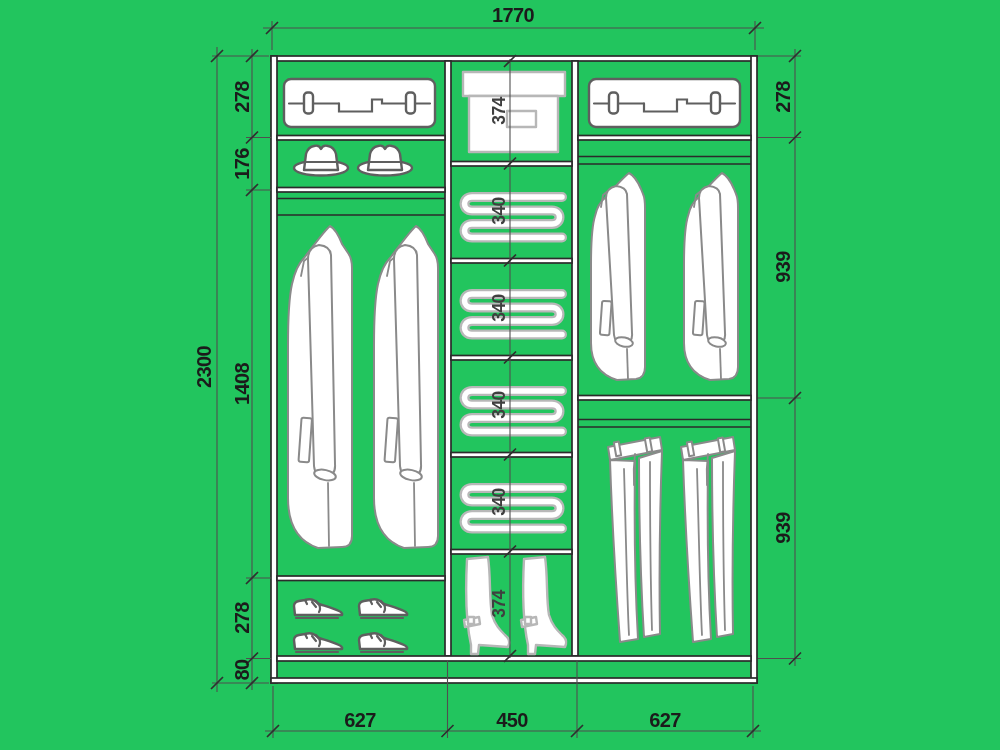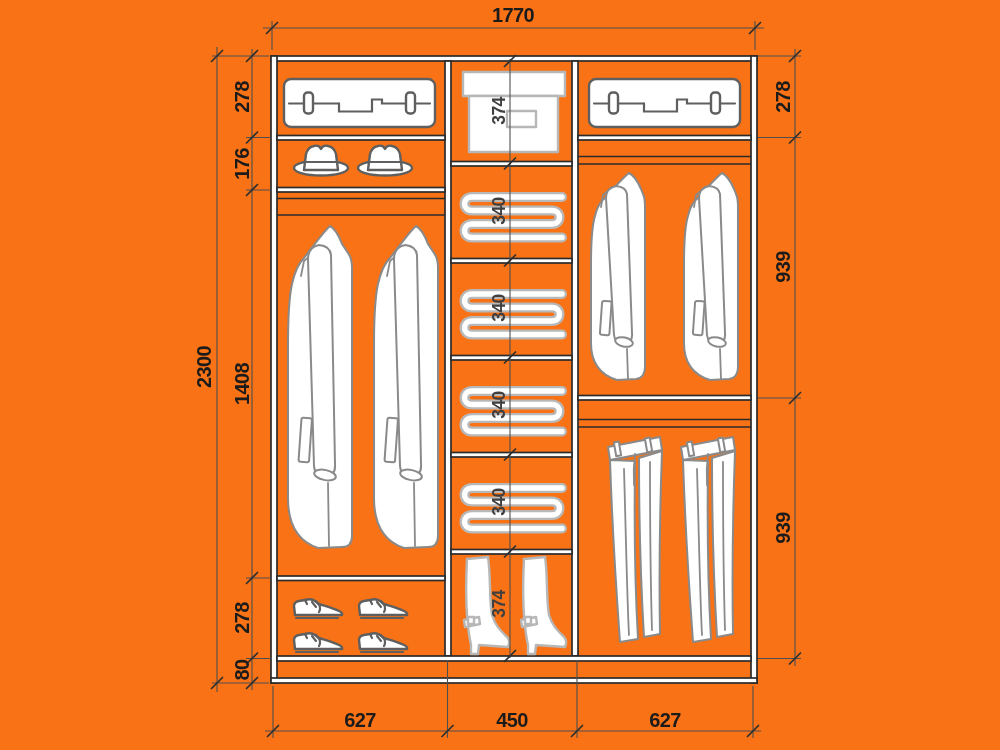--- a/index.html
+++ b/index.html
@@ -1,16 +1,16 @@
 <!DOCTYPE html>
 <html><head>
 <meta charset="utf-8">
 <style>
   html,body{margin:0;padding:0;background:#ffffff;}
-  .stage{position:relative;width:1000px;height:750px;background:#f97316;overflow:hidden;
+  .stage{position:relative;width:1000px;height:750px;background:#22c55e;overflow:hidden;
          font-family:"Liberation Sans",sans-serif;}
   svg{position:absolute;left:0;top:0;}
   
   .panel{fill:#ffffff;stroke:#2b2b2b;stroke-width:1.7;}
   .ln{fill:none;stroke:#2b2b2b;stroke-width:1.7;}
   
   .dim{fill:none;stroke:#4f4f4f;stroke-width:1.1;}
   .tick{fill:none;stroke:#2f2f2f;stroke-width:1.7;}
   
   .lbl{font:bold 20px "Liberation Sans",sans-serif;letter-spacing:-0.6px;fill:#1b1b1b;}

